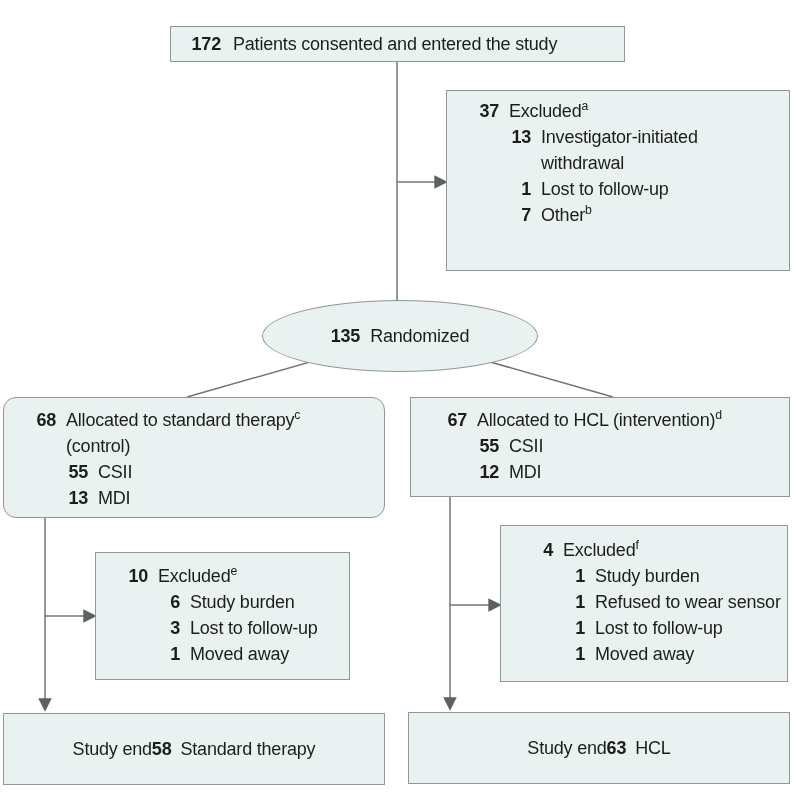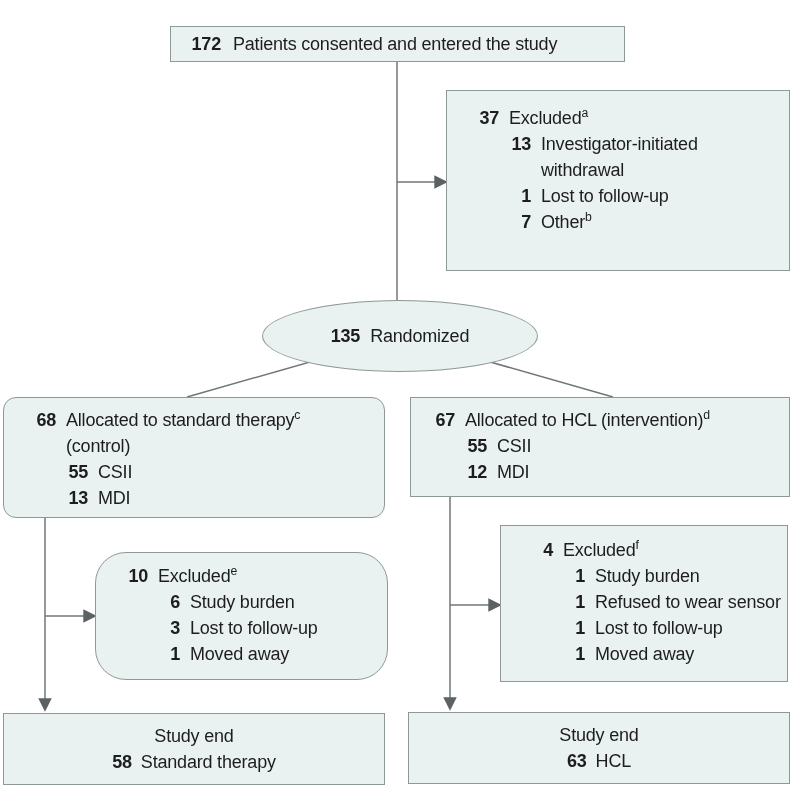--- a/index.html
+++ b/index.html
@@ -28,21 +28,21 @@
   .l2{display:block;}
   sup{font-size:0.68em;line-height:0;}
   .single{display:flex;align-items:center;height:100%;padding-left:16px;box-sizing:border-box;}
   .single .num{width:34px;margin-right:12px;}
   .ellipse{
     position:absolute;z-index:1;box-sizing:border-box;
     background:var(--box-fill);border:1.5px solid var(--box-border);border-radius:50%;
     display:flex;align-items:center;justify-content:center;
   }
   .ellipse .num{width:auto;margin-right:10px;}
-  .endbox{display:flex;flex-direction:column;align-items:center;justify-content:center;text-align:center;}
+  .endbox{display:flex;flex-direction:row;align-items:center;justify-content:center;text-align:center;}
   .endline{display:flex;line-height:26px;}
   .endline .num{width:auto;margin-right:9px;}
 </style>
 </head>
 <body>
 
 <div id="canvas">
 
   <svg id="wires" width="794" height="804" viewBox="0 0 794 804">
     <defs>
@@ -63,21 +63,21 @@
   </svg>
 
   <div class="box" style="left:170px;top:26px;width:455px;height:36px;">
     <div class="single row">
       <span class="num">172</span>
       <span class="lbl">Patients consented and entered the study</span>
     </div>
   </div>
 
   <div class="box" style="left:446px;top:90px;width:344px;height:181px;">
-    <div class="rows" style="padding:14px 6px 0 16px;">
+    <div class="rows" style="padding:7px 6px 0 16px;">
       <div class="row">
         <span class="num">37</span>
         <span class="lbl"><span>Excluded</span><sup>a</sup></span>
       </div>
       <div class="row sub">
         <span class="num">13</span>
         <span class="lbl"><span>Investigator-initiated</span><span class="l2">withdrawal</span></span>
       </div>
       <div class="row sub">
         <span class="num">1</span>
@@ -106,37 +106,37 @@
         <span class="lbl">CSII</span>
       </div>
       <div class="row sub">
         <span class="num">13</span>
         <span class="lbl">MDI</span>
       </div>
     </div>
   </div>
 
   <div class="box" style="left:410px;top:397px;width:380px;height:100px;">
-    <div class="rows" style="padding:9px 6px 0 8px;">
+    <div class="rows" style="padding:9px 6px 0 20px;">
       <div class="row">
         <span class="num">67</span>
         <span class="lbl"><span>Allocated to HCL (intervention)</span><sup>d</sup></span>
       </div>
       <div class="row sub">
         <span class="num">55</span>
         <span class="lbl">CSII</span>
       </div>
       <div class="row sub">
         <span class="num">12</span>
         <span class="lbl">MDI</span>
       </div>
     </div>
   </div>
 
-  <div class="box" style="left:95px;top:552px;width:293px;height:128px;border-radius:31px;">
+  <div class="box" style="left:95px;top:552px;width:255px;height:128px;">
     <div class="rows" style="padding:10px 6px 0 16px;">
       <div class="row">
         <span class="num">10</span>
         <span class="lbl"><span>Excluded</span><sup>e</sup></span>
       </div>
       <div class="row sub">
         <span class="num">6</span>
         <span class="lbl">Study burden</span>
       </div>
       <div class="row sub">

